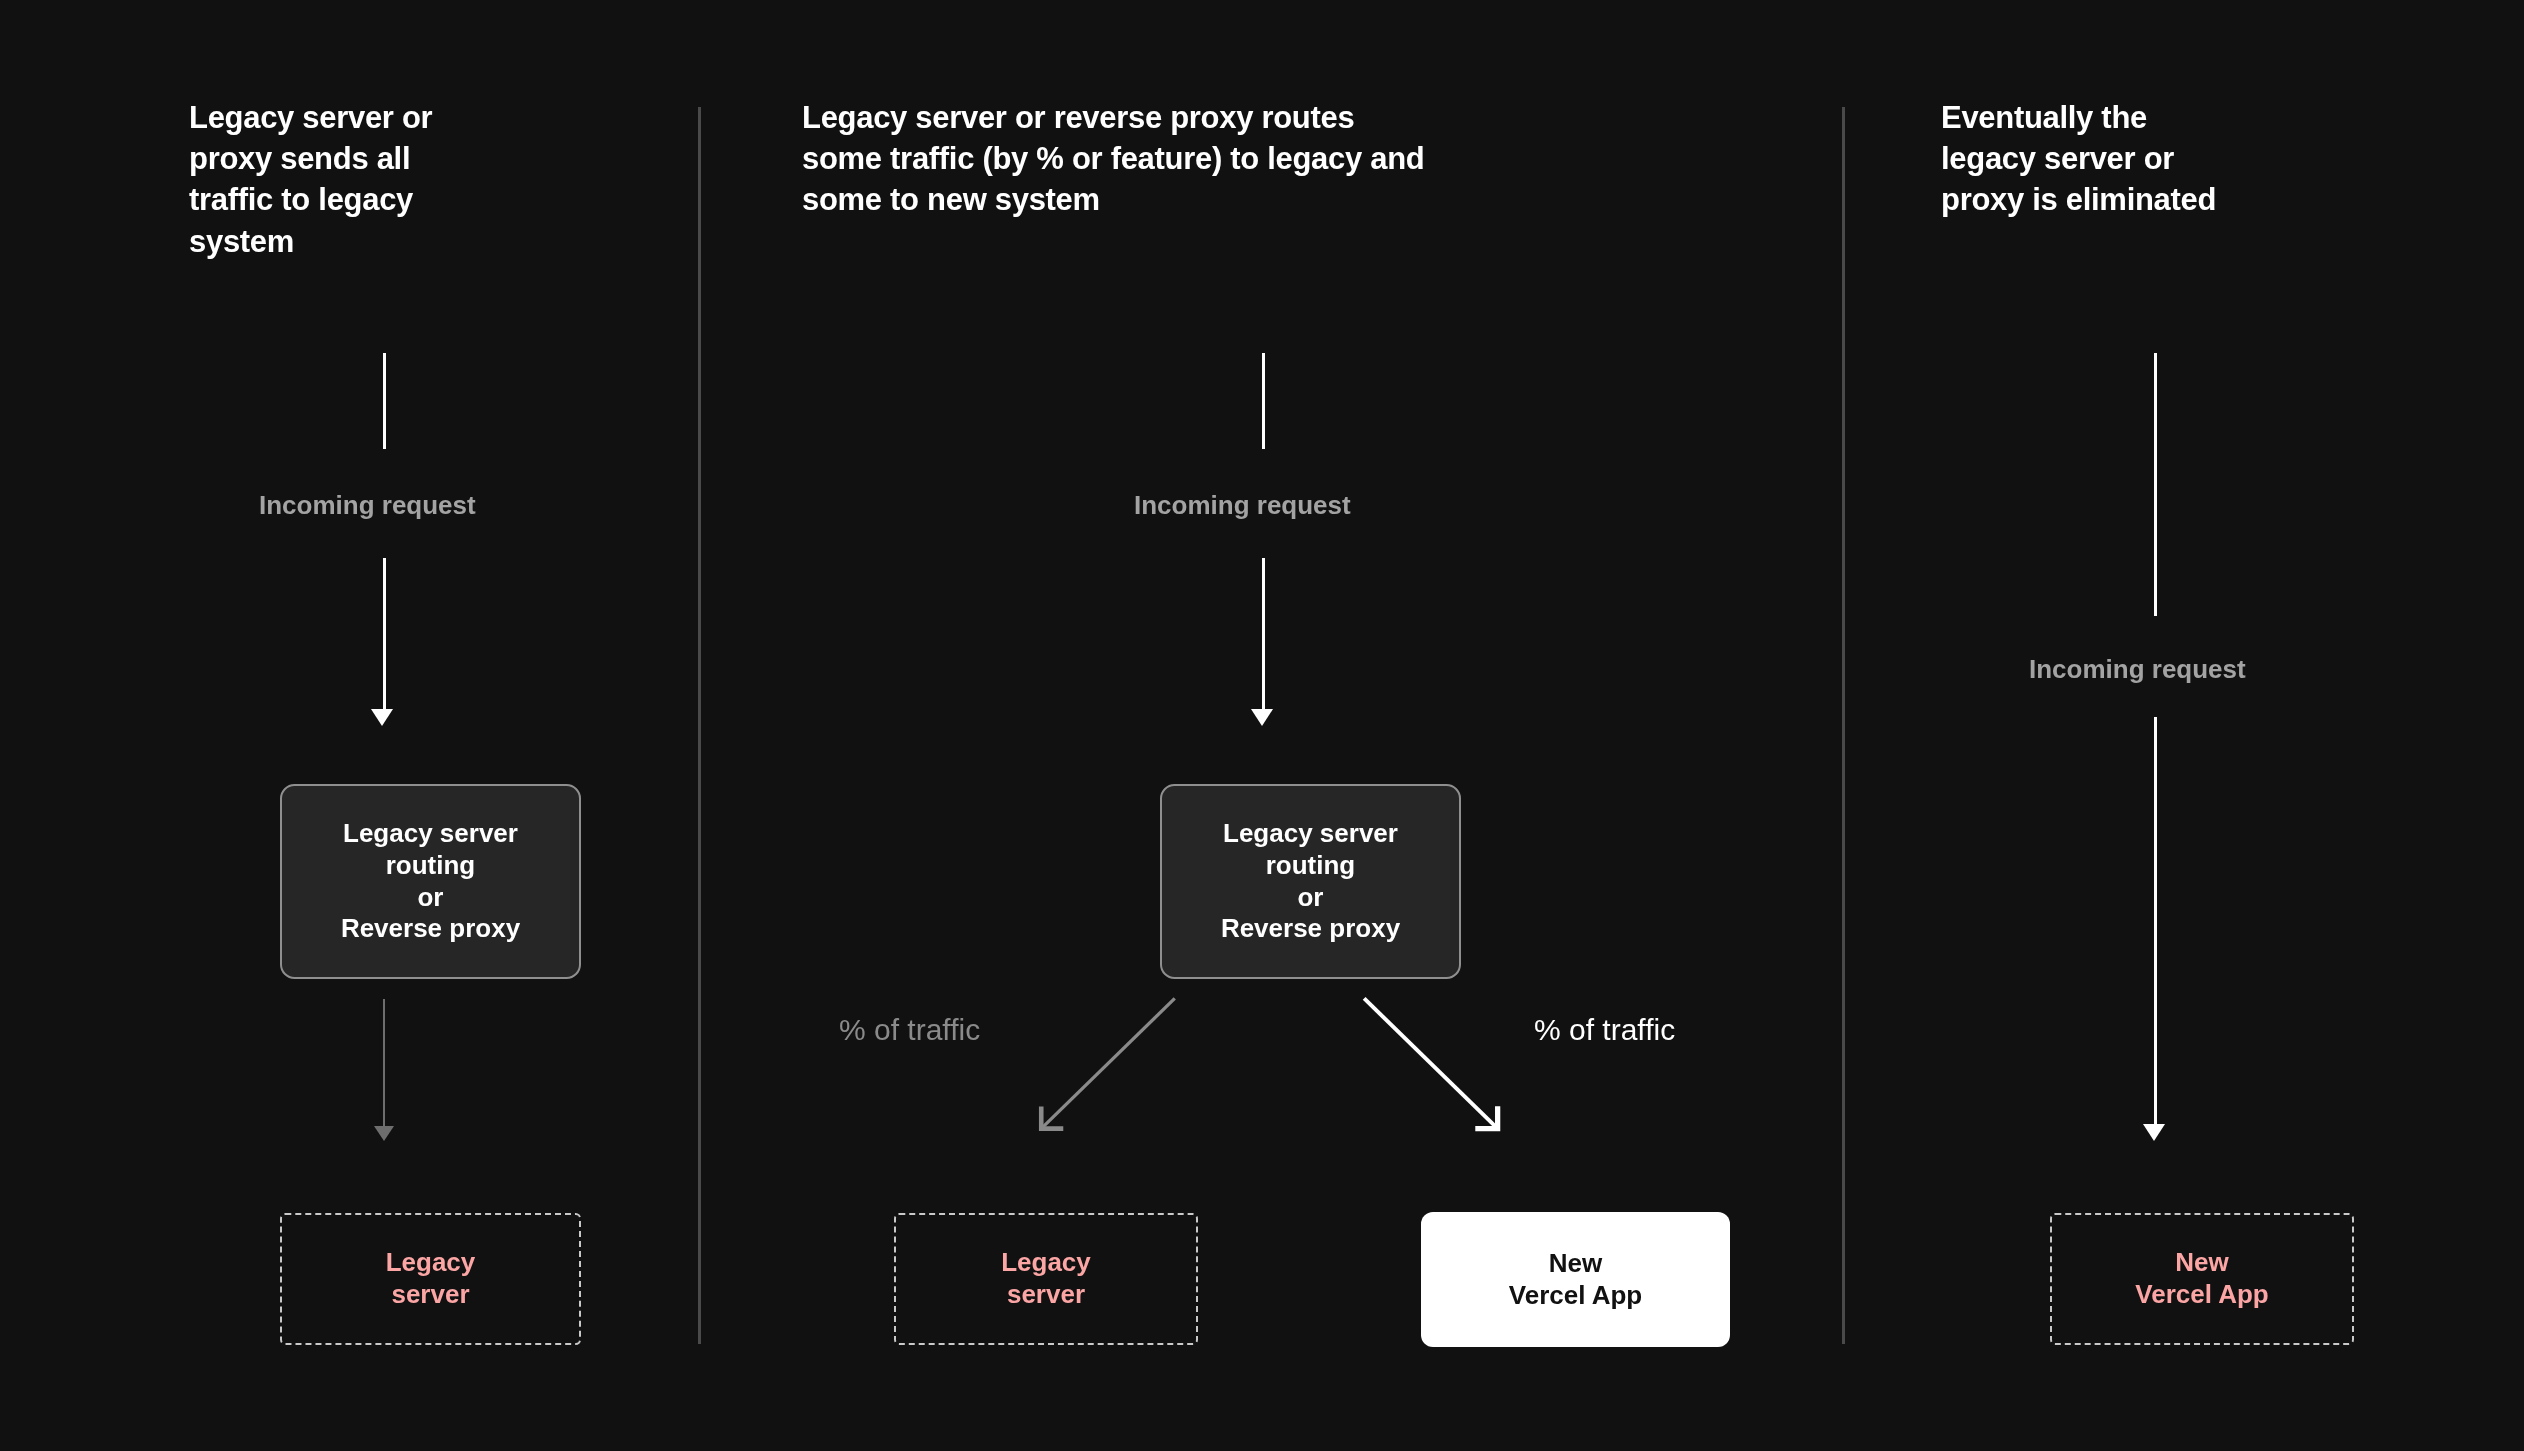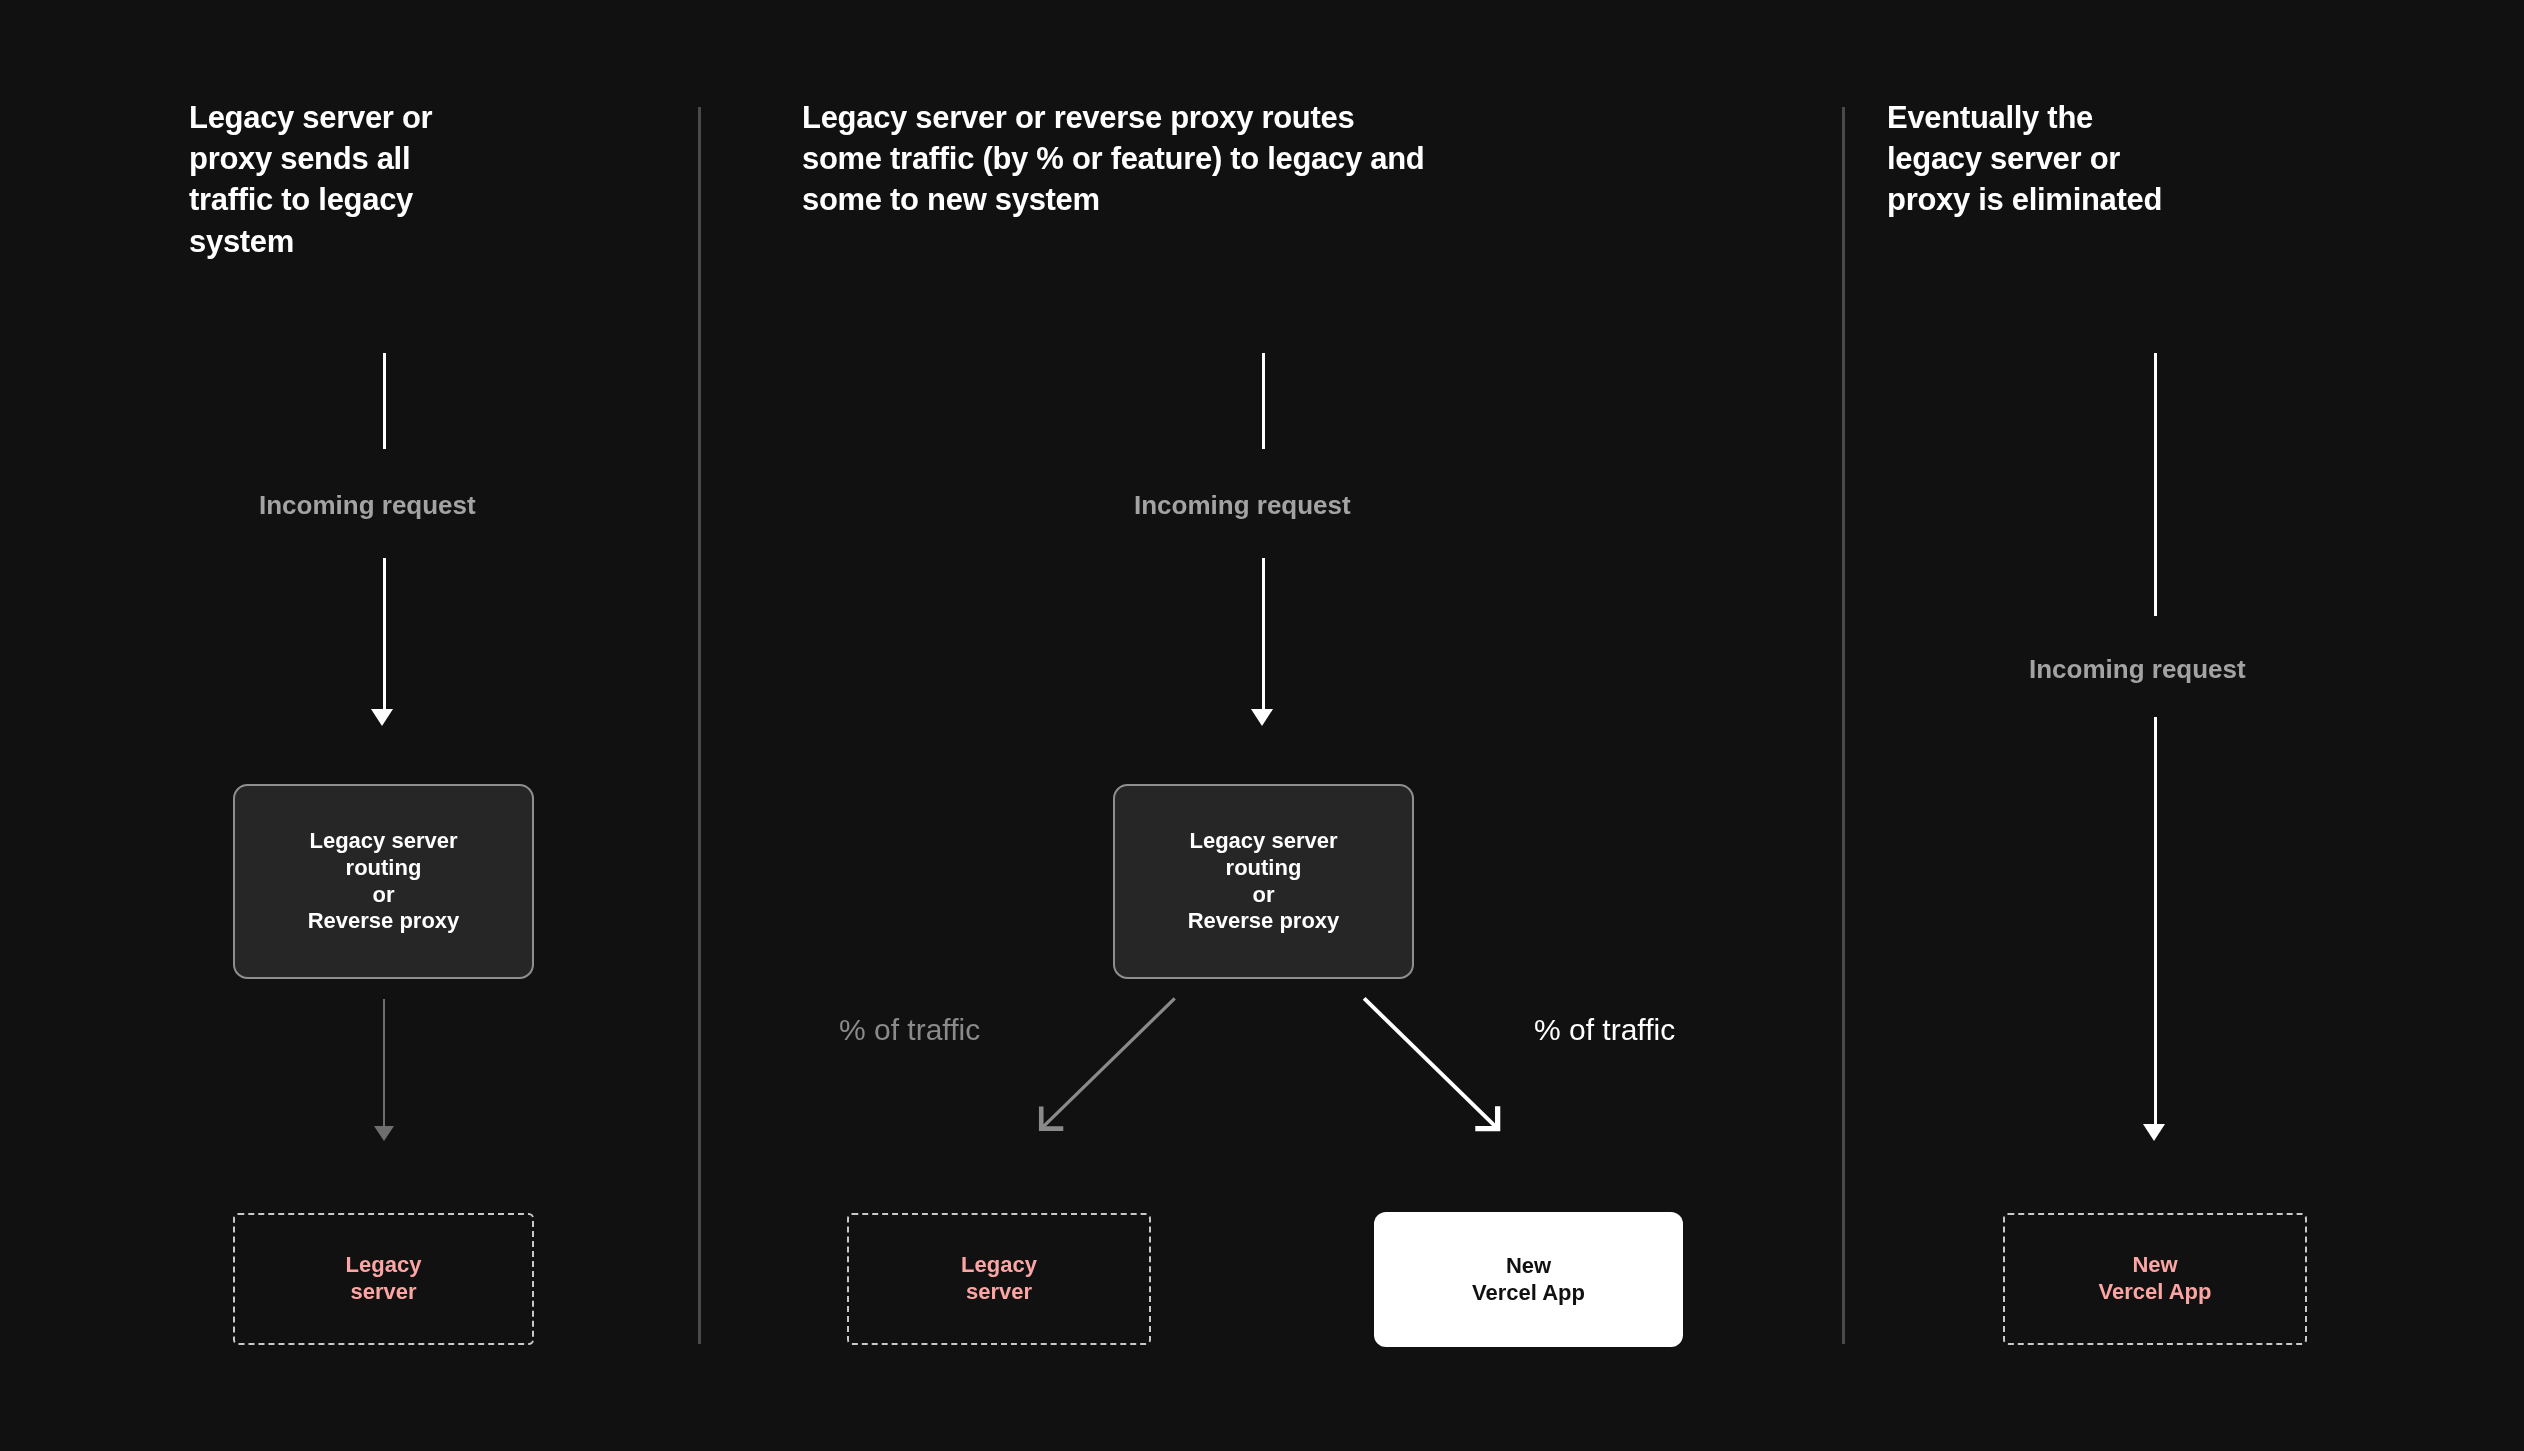--- a/index.html
+++ b/index.html
@@ -25,21 +25,21 @@
     position:absolute;
     font-size:31px;
     font-weight:700;
     line-height:1.33;
     letter-spacing:-0.3px;
     color:#ffffff;
     white-space:pre-line;
   }
   #head-1 { left:189px;  top:97px; width:408px; }
   #head-2 { left:802px; top:97px; width:934px; }
-  #head-3 { left:1887px; top:97px; width:460px; }
+  #head-3 { left:1941px; top:97px; width:460px; }
 
   
   .label {
     position:absolute;
     font-size:26px;
     font-weight:700;
     color:#a3a3a3;
     white-space:nowrap;
   }
   #lbl-inc-1 { left:259px;  top:490px; }
@@ -86,24 +86,25 @@
   
   .diag-svg { position:absolute; overflow:visible; }
 
   
   .box {
     position:absolute;
     display:flex;
     align-items:center;
     justify-content:center;
     text-align:center;
-    font-size:22px;
+    font-size:26px;
     font-weight:700;
     line-height:1.22;
     white-space:pre-line;
+    margin-left:47px;
   }
   .box-solid {
     background:#262626;
     border:2.6px solid #8f8f8f;
     border-radius:14.5px;
     color:#ffffff;
   }
   .box-dashed {
     background:transparent;
     border:2.6px dashed #c9c9c9;

